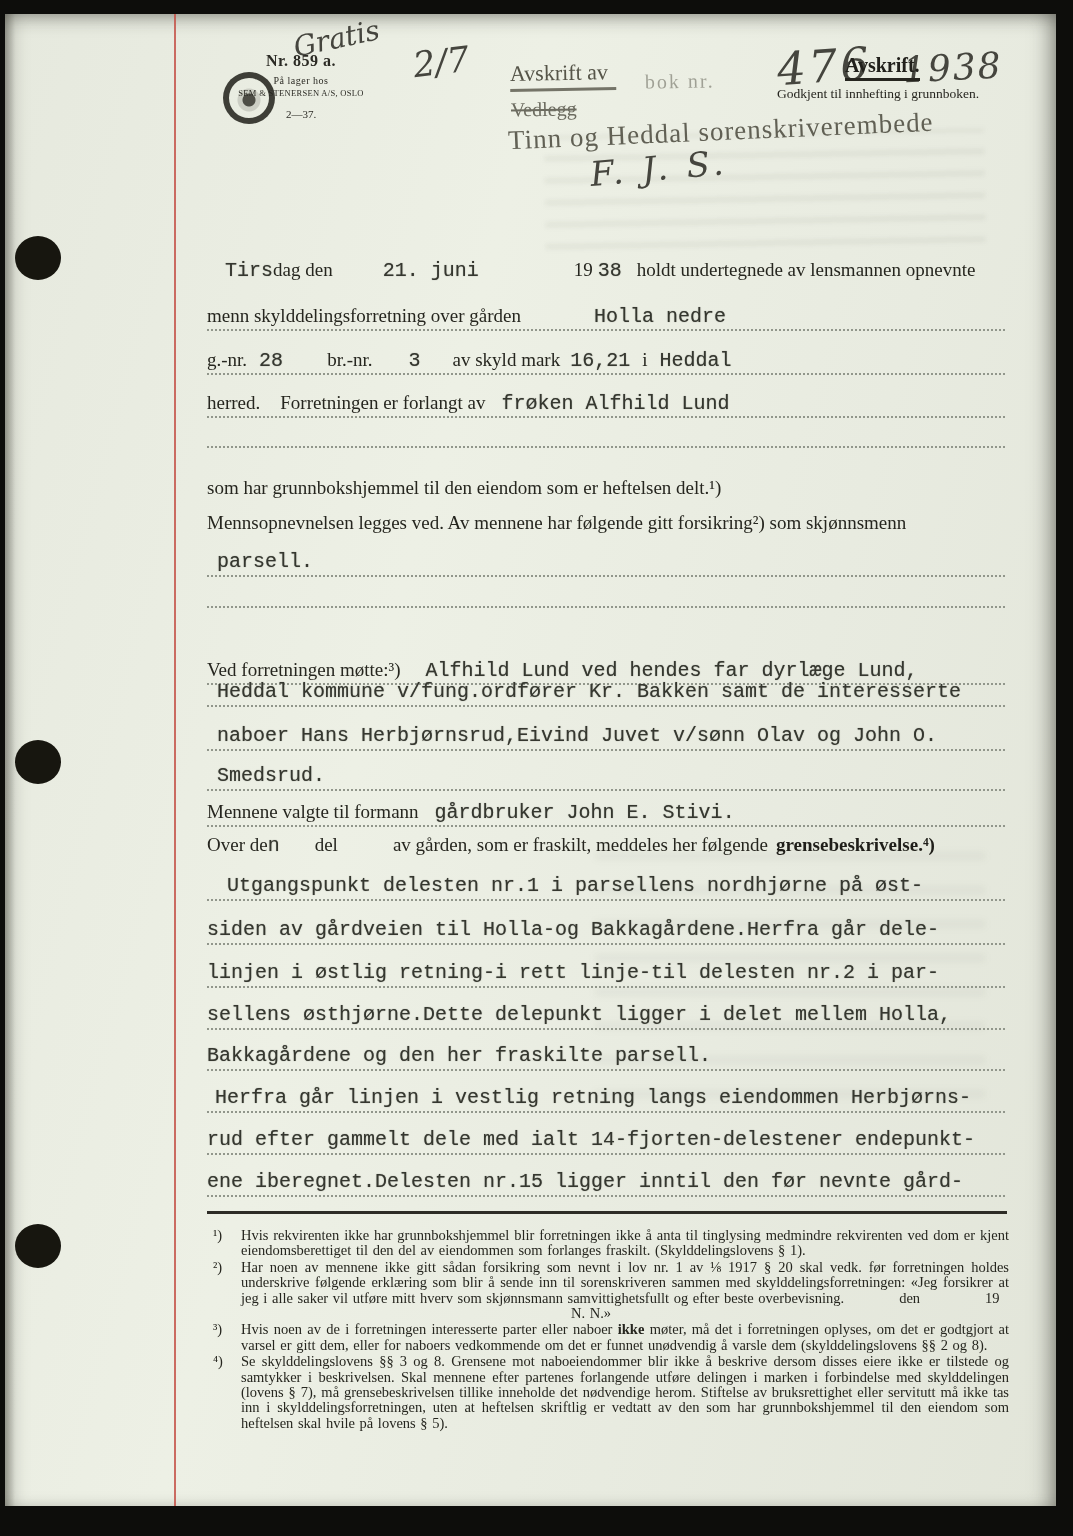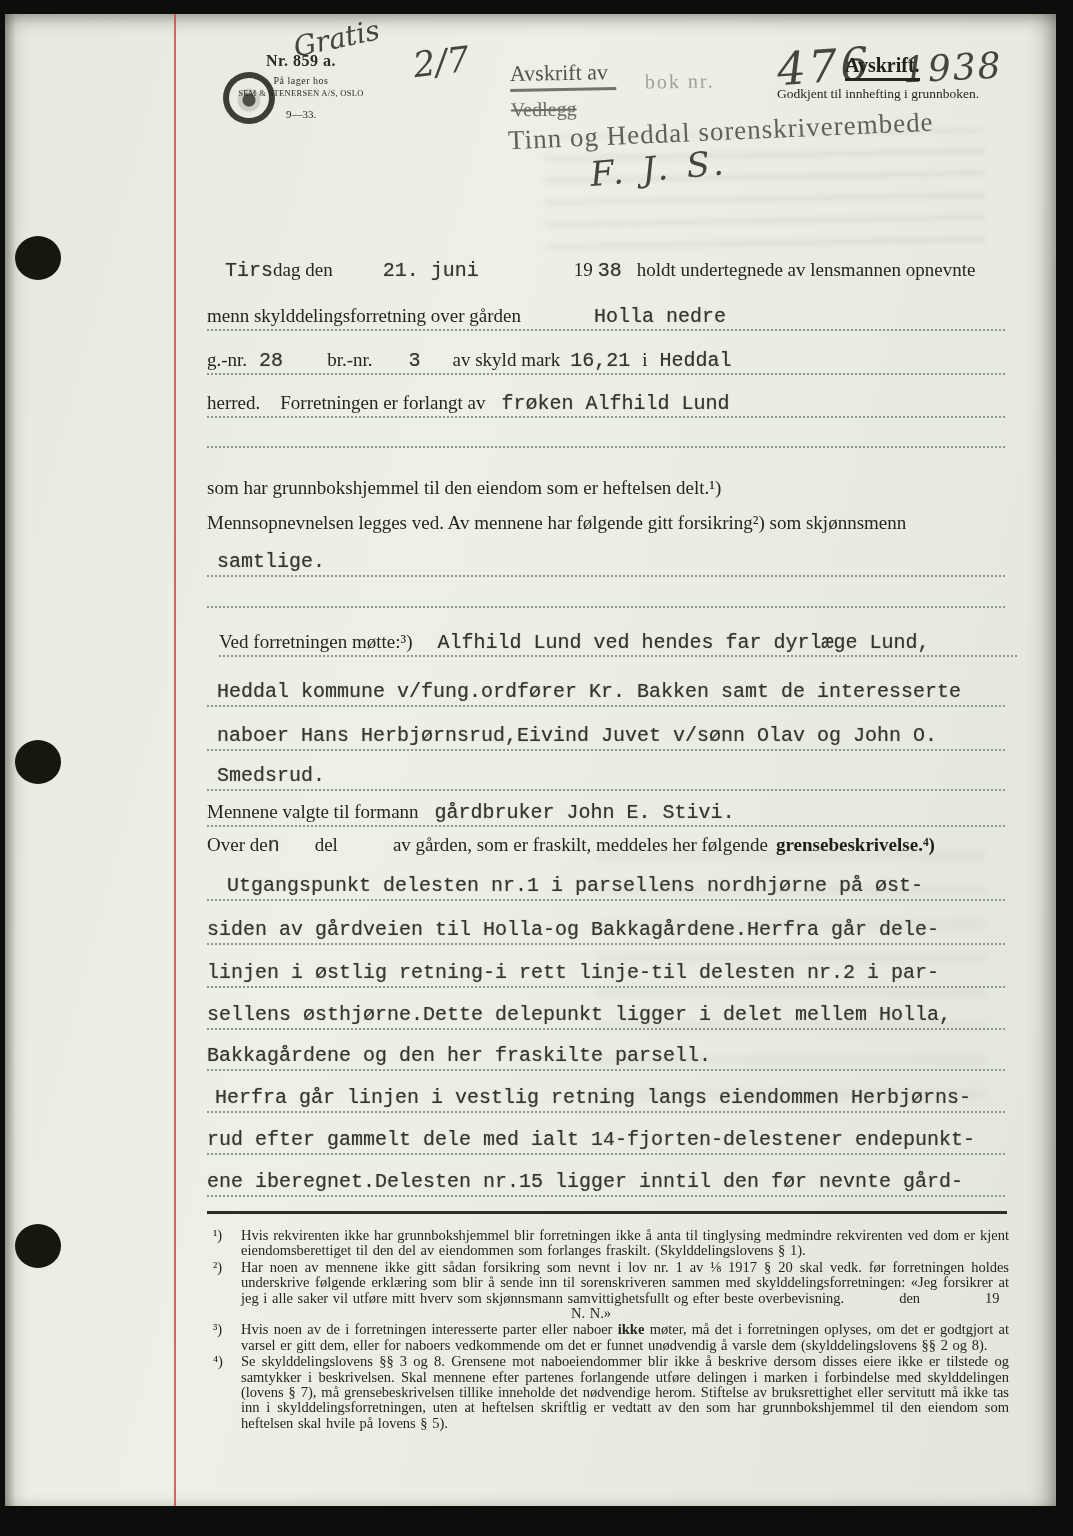--- a/index.html
+++ b/index.html
@@ -94,21 +94,21 @@
     <div class="hole h2"></div>
     <div class="hole h3"></div>
 
     <div class="bleed b1"></div>
     <div class="bleed b2"></div>
 
     <div class="print-block">
       <div class="pb-nr">Nr. 859 a.</div>
       <div class="pb-stock">På lager hos</div>
       <div class="pb-printer">SEM &amp; STENERSEN A/S, OSLO</div>
-      <div class="pb-edition">9—33.</div>
+      <div class="pb-edition">2—37.</div>
     </div>
     <div class="emblem"></div>
 
     <div class="hand hw-gratis">Gratis</div>
     <div class="hand hw-date">2/7</div>
     <div class="stamp stamp-avskrift">Avskrift av</div>
     <div class="stamp stamp-vedlegg">Vedlegg</div>
     <div class="stamp stamp-boknr">bok nr.</div>
     <div class="hand hw-number">476</div>
     <div class="hand hw-year">1938</div>
@@ -120,23 +120,23 @@
 
 
     <div id="body-lines">
         <div class="doc-line" style="top: 240px;"><span class="seg-type" style="margin-left: 18px;">Tirs</span><span class="seg-print">dag den</span><span class="seg-type" style="margin-left: 50px;">21. juni</span><span class="seg-print" style="margin-left: 95px;">19</span><span class="seg-type" style="margin-left: 5px;">38</span><span class="seg-print" style="margin-left: 15px;">holdt undertegnede av lensmannen opnevnte</span></div>
         <div class="doc-line dotted" style="top: 286px;"><span class="seg-print">menn skylddelingsforretning over gården</span><span class="seg-type" style="margin-left: 73px;">Holla nedre</span></div>
         <div class="doc-line dotted" style="top: 330px;"><span class="seg-print">g.-nr.</span><span class="seg-type" style="margin-left: 12px;">28</span><span class="seg-print" style="margin-left: 44px;">br.-nr.</span><span class="seg-type" style="margin-left: 36px;">3</span><span class="seg-print" style="margin-left: 32px;">av skyld mark</span><span class="seg-type" style="margin-left: 10px;">16,21</span><span class="seg-print" style="margin-left: 12px;">i</span><span class="seg-type" style="margin-left: 12px;">Heddal</span></div>
         <div class="doc-line dotted" style="top: 373px;"><span class="seg-print">herred.</span><span class="seg-print" style="margin-left: 20px;">Forretningen er forlangt av</span><span class="seg-type" style="margin-left: 16px; margin-top: 48px;">frøken Alfhild Lund</span></div>
         <div class="doc-line dotted" style="top: 403px;"></div>
         <div class="doc-line" style="top: 458px;"><span class="seg-print">som har grunnbokshjemmel til den eiendom som er heftelsen delt.¹)</span></div>
         <div class="doc-line" style="top: 493px;"><span class="seg-print">Mennsopnevnelsen legges ved.  Av mennene har følgende gitt forsikring²) som skjønnsmenn</span></div>
-        <div class="doc-line dotted" style="top: 532px;"><span class="seg-type" style="margin-left: 10px;">samtlige.</span></div>
+        <div class="doc-line dotted" style="top: 532px;"><span class="seg-type" style="margin-left: 10px;">parsell.</span></div>
         <div class="doc-line dotted" style="top: 563px;"></div>
-        <div class="doc-line dotted" style="top: 612px; margin-left: 12px;"><span class="seg-print">Ved forretningen møtte:³)</span><span class="seg-type" style="margin-left: 25px;">Alfhild Lund ved hendes far dyrlæge Lund,</span></div>
+        <div class="doc-line dotted" style="top: 640px;"><span class="seg-print">Ved forretningen møtte:³)</span><span class="seg-type" style="margin-left: 25px;">Alfhild Lund ved hendes far dyrlæge Lund,</span></div>
         <div class="doc-line dotted" style="top: 662px;"><span class="seg-type" style="margin-left: 10px;">Heddal kommune v/fung.ordfører Kr. Bakken samt de interesserte</span></div>
         <div class="doc-line dotted" style="top: 706px;"><span class="seg-type" style="margin-left: 10px;">naboer Hans Herbjørnsrud,Eivind Juvet v/sønn Olav og John O.</span></div>
         <div class="doc-line dotted" style="top: 746px;"><span class="seg-type" style="margin-left: 10px;">Smedsrud.</span></div>
         <div class="doc-line dotted" style="top: 782px;"><span class="seg-print">Mennene valgte til formann</span><span class="seg-type" style="margin-left: 16px;">gårdbruker John E. Stivi.</span></div>
         <div class="doc-line" style="top: 815px;"><span class="seg-print">Over de</span><span class="seg-type">n</span><span class="seg-print" style="margin-left: 35px;">del</span><span class="seg-print" style="margin-left: 55px;">av gården, som er fraskilt, meddeles her følgende</span><span class="seg-printb" style="margin-left: 8px;">grensebeskrivelse.⁴)</span></div>
         <div class="doc-line dotted" style="top: 856px;"><span class="seg-type" style="margin-left: 20px;">Utgangspunkt delesten nr.1 i parsellens nordhjørne på øst-</span></div>
         <div class="doc-line dotted" style="top: 900px;"><span class="seg-type">siden av gårdveien til Holla-og Bakkagårdene.Herfra går dele-</span></div>
         <div class="doc-line dotted" style="top: 943px;"><span class="seg-type">linjen i østlig retning-i rett linje-til delesten nr.2 i par-</span></div>
         <div class="doc-line dotted" style="top: 985px;"><span class="seg-type">sellens østhjørne.Dette delepunkt ligger i delet mellem Holla,</span></div>
         <div class="doc-line dotted" style="top: 1026px;"><span class="seg-type">Bakkagårdene og den her fraskilte parsell.</span></div>

